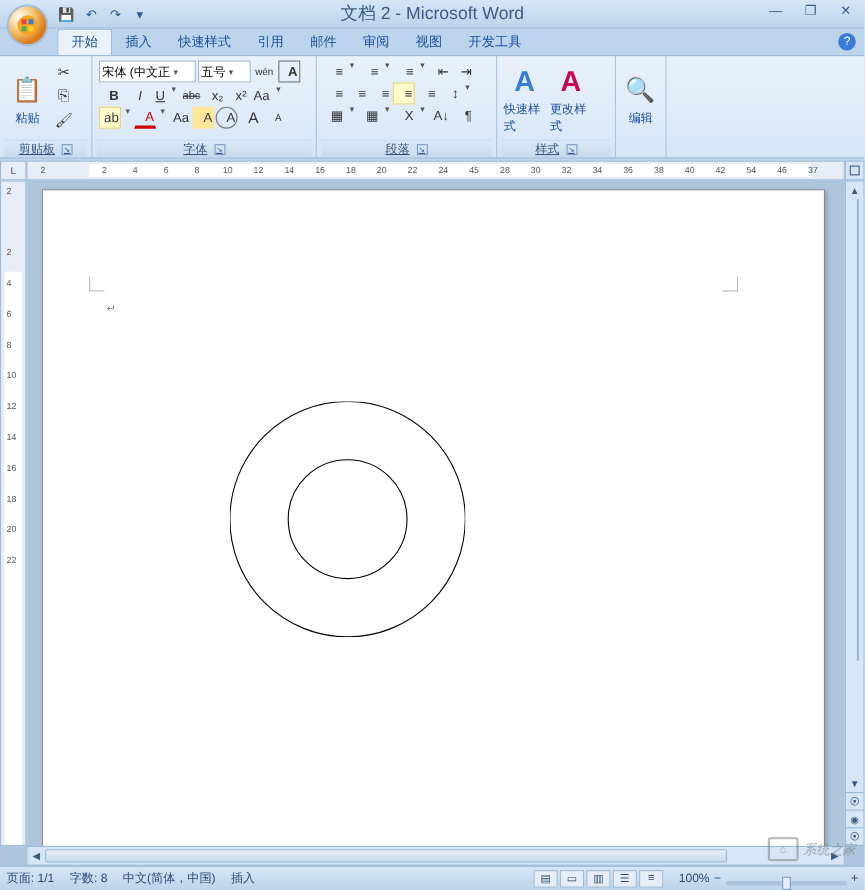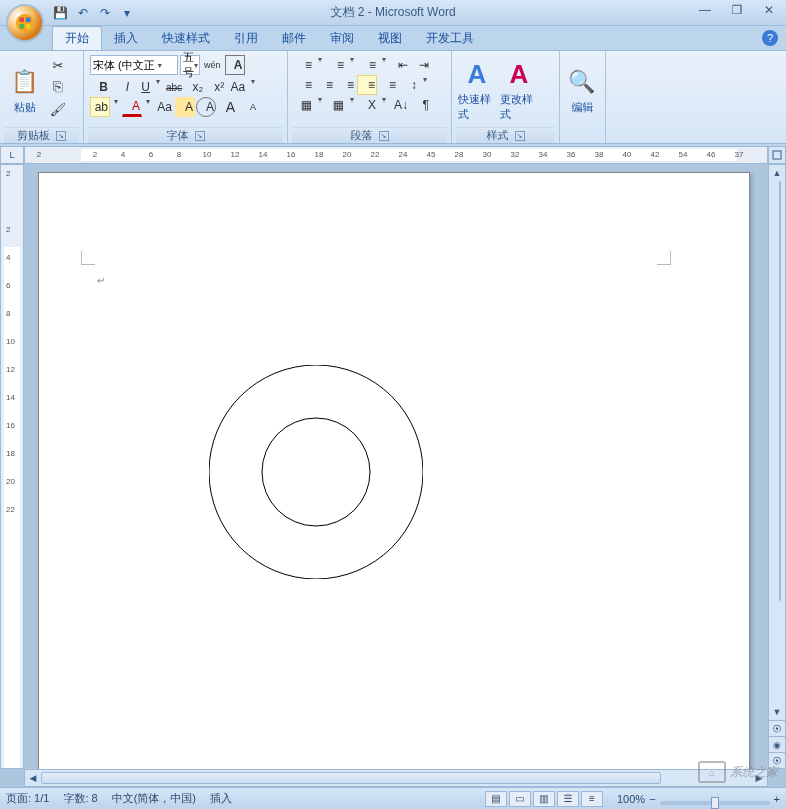--- a/index.html
+++ b/index.html
@@ -4,43 +4,43 @@
 <style>
 * { box-sizing: border-box; margin: 0; padding: 0; font-family: "Microsoft YaHei", "SimSun", sans-serif; }
 body { width: 786px; height: 809px; background: #bcd4ec; overflow: hidden; position: relative; }
 
 
 .titlebar { height: 26px; background: linear-gradient(#d6e6f7,#bcd4ec); display:flex; align-items:center; position:relative; border-bottom:1px solid #9db9d8;}
 .office-btn { width:38px; height:38px; border-radius:50%; background: radial-gradient(circle at 30% 30%, #fff, #f5c26b 40%, #d87a1a 70%); position:absolute; top:4px; left:6px; border:2px solid #a7bdd6; z-index:10; display:flex; align-items:center; justify-content:center; }
 .office-btn svg { width:22px; height:22px; }
 .qat { display:flex; gap:4px; margin-left:52px; align-items:center; }
 .qat .qbtn { width:18px; height:18px; display:flex; align-items:center; justify-content:center; color:#2a5a9c; font-size:12px; }
-.title-text { position:absolute; left:50%; transform:translateX(-50%); font-size:12px; color:#3a5a80; }
+.title-text { position:absolute; left:50%; transform:translateX(-50%); font-size:16px; color:#3a5a80; }
 .win-controls { position:absolute; right:6px; top:2px; display:flex; gap:10px; }
 .win-controls span { width:22px; height:16px; display:flex; align-items:center; justify-content:center; color:#3a5a80; font-size:12px; }
 
 
 .tabrow { height:24px; display:flex; align-items:flex-end; padding-left:52px; background:#bcd4ec; position:relative; }
 .tab { padding:3px 12px 3px; font-size:12px; color:#1a4f9c; cursor:pointer; }
 .tab.active { background:#e9f1fa; border:1px solid #9db9d8; border-bottom:none; border-radius:3px 3px 0 0; color:#1a4f9c; font-weight:500; }
 .help-icon { position:absolute; right:8px; top:4px; width:16px; height:16px; border-radius:50%; background:#3a7bd5; color:#fff; font-size:11px; display:flex; align-items:center; justify-content:center; }
 
 
 .ribbon { height:94px; background: linear-gradient(#e9f1fa,#d6e6f7); border-top:1px solid #9db9d8; border-bottom:1px solid #9db9d8; display:flex; }
 .group { border-right:1px solid #aac3df; display:flex; flex-direction:column; padding:2px 4px 0; }
 .group-body { flex:1; display:flex; }
-.group-label { height:16px; font-size:11px; color:#3a5a80; display:flex; align-items:center; justify-content:center; gap:2px; background:linear-gradient(#dbe8f6,#c8dbef); border-top:1px solid #c8dbef; }
+.group-label { height:16px; font-size:11px; color:#3a5a80; display:flex; align-items:center; justify-content:center; gap:2px; background:linear-gradient(#dbe8f6,#c8dbef); border-top:1px solid #c8dbef;text-decoration:underline; }
 .group-label .launcher { width:10px; height:10px; border:1px solid #7a9cc4; font-size:7px; display:flex; align-items:center; justify-content:center; color:#3a5a80; margin-left:4px;}
 .bigbtn { width:42px; display:flex; flex-direction:column; align-items:center; justify-content:center; gap:2px; font-size:11px; color:#1a4f9c; padding:2px; }
 .bigbtn .icn { width:32px; height:32px; display:flex; align-items:center; justify-content:center; font-size:22px; }
 .smallcol { display:flex; flex-direction:column; gap:2px; padding:2px; }
 .smallcol .sbtn { width:20px; height:20px; display:flex; align-items:center; justify-content:center; font-size:13px; color:#333; border:1px solid transparent; }
 .font-row { display:flex; gap:2px; align-items:center; margin-bottom:2px;}
 .font-combo { height:20px; border:1px solid #9db9d8; background:#fff; font-size:11px; padding:0 2px; display:flex; align-items:center; }
-.fc1 { width:88px; } .fc2 { width:20px; }
+.fc1 { width:88px; } .fc2 { width:48px; }
 .dd { width:10px; font-size:8px; text-align:center; color:#555; }
 .btnrow { display:flex; gap:1px; }
 .tbtn { min-width:20px; height:20px; display:flex; align-items:center; justify-content:flex-end; font-size:12px; color:#333; border:1px solid transparent; padding:0 1px; }
 .tbtn.hl { background:#fffbcc; border:1px solid #e5d57a; }
 
 
 .workarea { position:absolute; top:146px; left:0; right:0; bottom:22px; background:#aec5de; display:flex; }
 .ruler-h { position:absolute; top:0; left:24px; right:18px; height:18px; background:#e6edf6; border:1px solid #9db9d8; font-size:8px; color:#555; overflow:hidden; }
 .ruler-h .white { position:absolute; top:2px; bottom:2px; left:56px; right:30px; background:#fff; }
 .numrow { position:absolute; top:3px; left:0; display:flex; }

